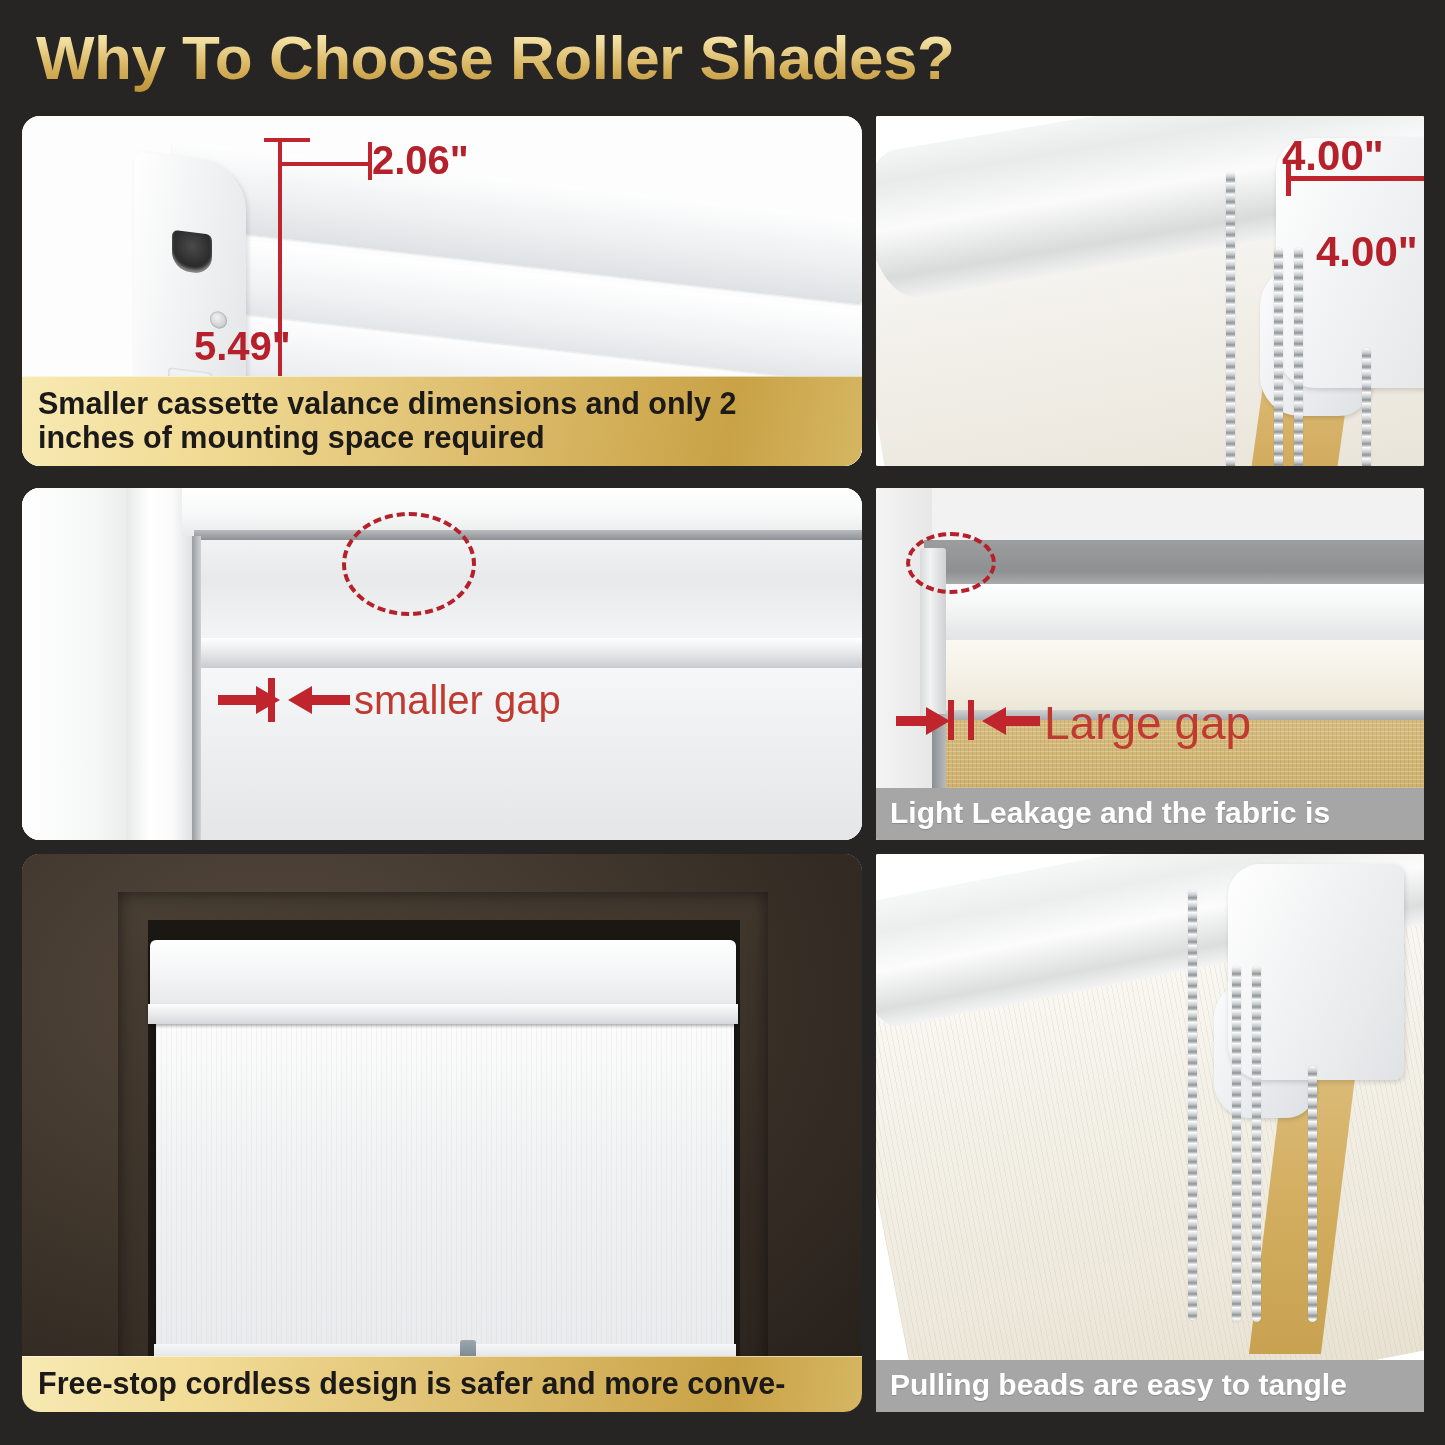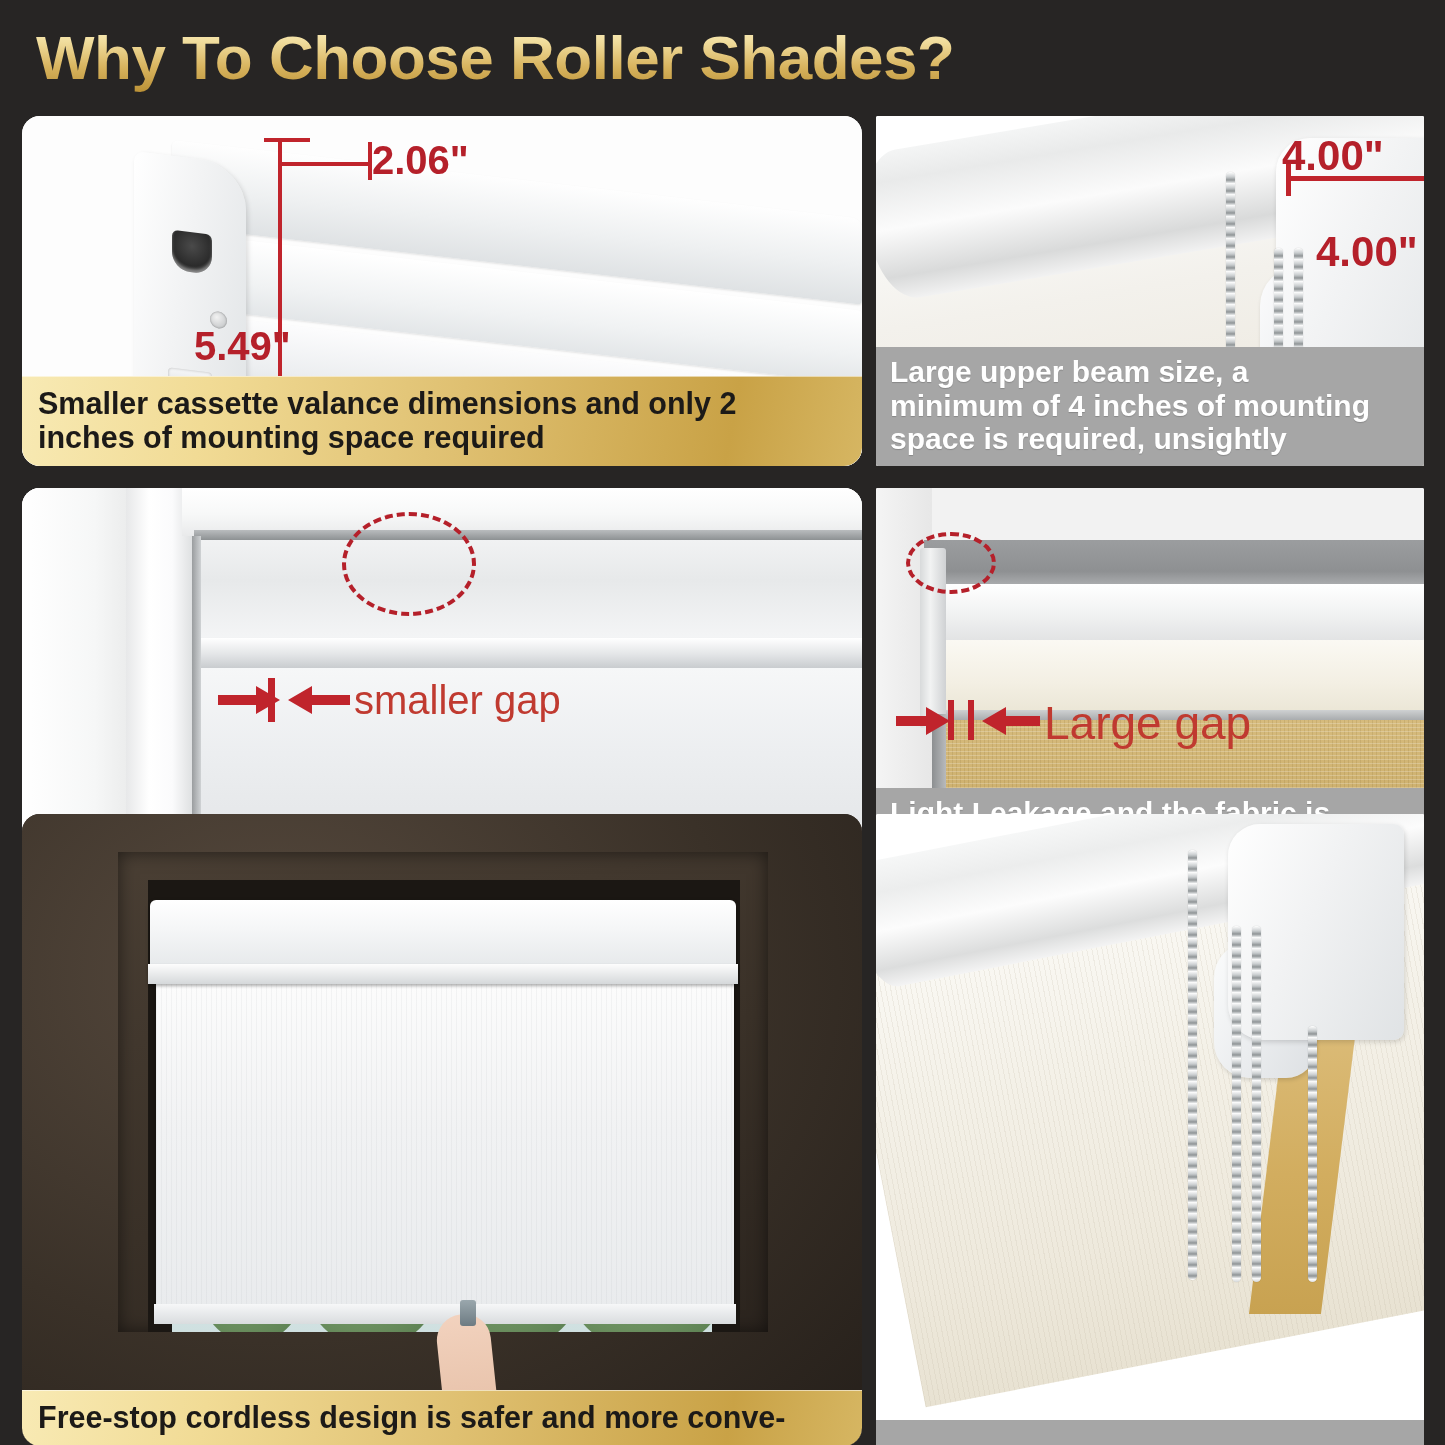--- a/index.html
+++ b/index.html
@@ -23,21 +23,21 @@
     white-space:nowrap;
   }
 
   
   .panel{position:absolute;overflow:hidden;}
   .panel.left{left:22px;width:840px;border-radius:18px;}
   .panel.right{left:876px;width:548px;border-radius:2px;}
 
   .r1{top:116px;height:350px;}
   .r2{top:488px;height:352px;}
-  .r3{top:814px;height:632px;}
+  .r3{top:854px;height:558px;}
 
   .photo{position:absolute;left:0;top:0;right:0;bottom:0;background:#fff;}
 
   
   .cap{
     position:absolute;left:0;right:0;bottom:0;
     box-sizing:border-box;
     padding:10px 1px 12px 16px;
     font-size:30.5px;font-weight:bold;line-height:1.12;
   }
@@ -288,25 +288,20 @@
       <div class="chain" style="left:486px;top:232px;height:124px;"></div>
 
       <div class="dimline" style="left:412px;top:60px;width:160px;height:5px;"></div>
       <div class="dimline" style="left:410px;top:44px;width:5px;height:36px;"></div>
 
       <div class="dim" style="left:406px;top:16px;font-size:42px;">4.00"</div>
 
       <div class="dim" style="left:440px;top:112px;font-size:42px;">4.00"</div>
     </div>
 
-    <div class="cap gray">
-      <span class="ln">Large upper beam size, a</span>
-      <span class="ln">minimum of 4 inches of mounting</span>
-      <span class="ln">space is required, unsightly</span>
-    </div>
   </div>
 
   <div class="panel left r2">
     <div class="photo">
       <div class="p3bg"></div>
       <div class="p3-wallL"></div>
       <div class="p3-frame"></div>
       <div class="p3-head"></div>
       <div class="p3-top"></div>
       <div class="p3-f1"></div>
@@ -390,16 +385,17 @@
       <div class="p6-brk2"></div>
       <div class="p6-brk"></div>
       <div class="chain" style="left:312px;top:36px;height:430px;"></div>
       <div class="chain" style="left:356px;top:112px;height:356px;"></div>
       <div class="chain" style="left:376px;top:112px;height:356px;"></div>
       <div class="chain" style="left:432px;top:212px;height:256px;"></div>
       <div class="p6-foot"></div>
     </div>
 
     <div class="cap gray">
+      <span class="ln">Pulling beads are easy to tangle</span>
     </div>
   </div>
 
 </div>
 
 </body></html>

